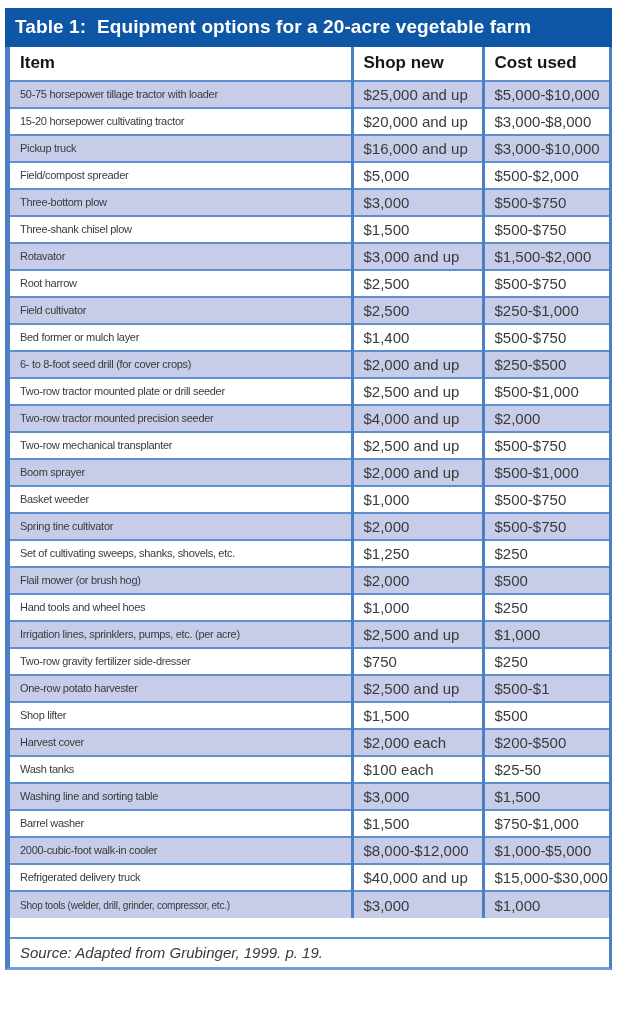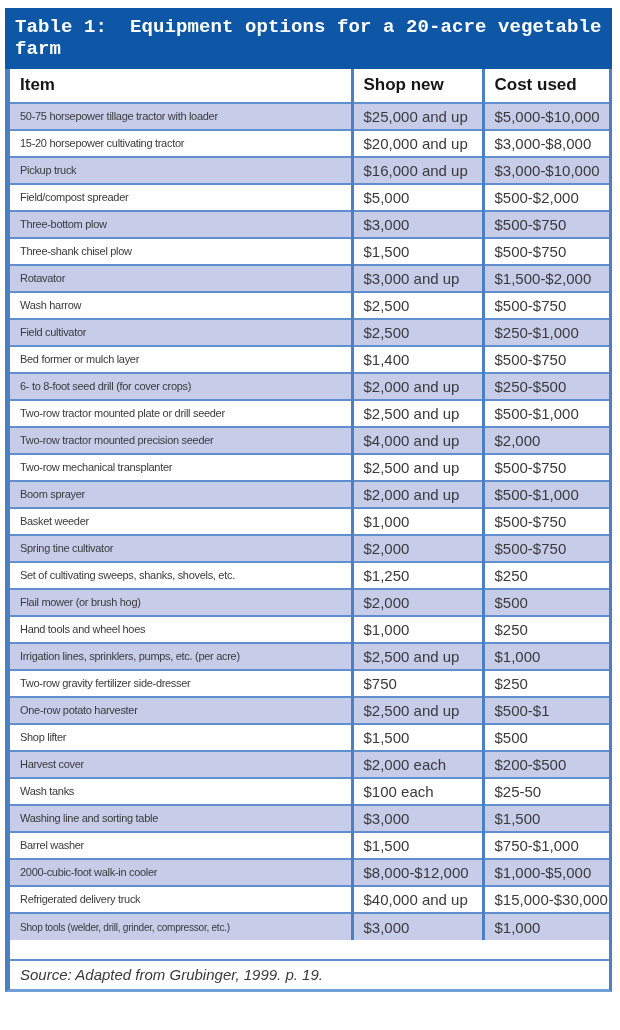--- a/index.html
+++ b/index.html
@@ -24,21 +24,20 @@
     margin:8px 0 0 5px;
   }
   .title-bar{
     background:var(--header-bar);
     color:var(--title-text);
     font-size:19px;
     font-weight:bold;
     padding:8px 10px 9px 10px;
     white-space:pre-wrap;
     letter-spacing:0.1px;
-    font-family:Liberation Mono, monospace;
   }
   .tbl-body{
     border-left:5px solid var(--outer-border);
     border-right:3px solid var(--outer-border);
     border-bottom:3px solid var(--bottom-border);
     background:#ffffff;
   }
   table{
     width:100%;
     border-collapse:collapse;
@@ -135,21 +134,21 @@
     <td class="item"><span class="cell-text">Three-shank chisel plow</span></td>
     <td><span class="cell-text">$1,500</span></td>
     <td><span class="cell-text">$500-$750</span></td>
   </tr>
           <tr class="alt">
     <td class="item"><span class="cell-text">Rotavator</span></td>
     <td><span class="cell-text">$3,000 and up</span></td>
     <td><span class="cell-text">$1,500-$2,000</span></td>
   </tr>
           <tr>
-    <td class="item"><span class="cell-text">Wash harrow</span></td>
+    <td class="item"><span class="cell-text">Root harrow</span></td>
     <td><span class="cell-text">$2,500</span></td>
     <td><span class="cell-text">$500-$750</span></td>
   </tr>
           <tr class="alt">
     <td class="item"><span class="cell-text">Field cultivator</span></td>
     <td><span class="cell-text">$2,500</span></td>
     <td><span class="cell-text">$250-$1,000</span></td>
   </tr>
           <tr>
     <td class="item"><span class="cell-text">Bed former or mulch layer</span></td>

